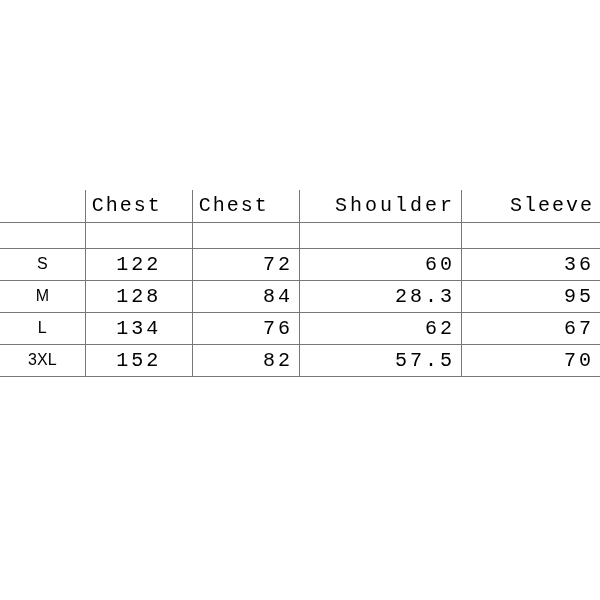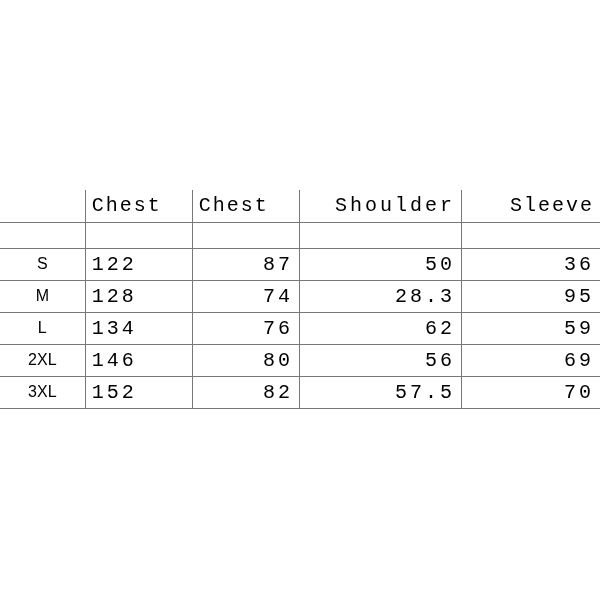--- a/index.html
+++ b/index.html
@@ -27,21 +27,21 @@
       height: 32px;
       padding: 0 6px;
       vertical-align: middle;
       white-space: nowrap;
     }
     tr:first-child td { border-top: none; }
     td:first-child { border-left: none; }
     td:last-child  { border-right: none; }
     .c-size  { width: 105px; text-align: center; font-family: Arial, sans-serif; font-size: 16px; }
     .c-size.hdr { font-family: "Courier New", Courier, monospace; font-size: 20px; text-align: left; }
-    .c-chest { width: 118px; text-align: left; letter-spacing: 3px; }
+    .c-chest { width: 118px; text-align: center; letter-spacing: 3px; }
     .c-len   { width: 118px; text-align: right; letter-spacing: 3px; }
     .c-shldr { width: 124px; text-align: right; letter-spacing: 3px; padding-left: 35px; }
     .c-slv   { width: 124px; text-align: right; letter-spacing: 3px; padding-left: 48px; }
     .hdr { text-align: left; letter-spacing: 2px; }
     .hdr-shldr { letter-spacing: 3px; }
     .empty { height: 26px; }
   </style>
 </head>
 <body>
 
@@ -58,44 +58,37 @@
   <tr>
     <td class="c-size empty"></td>
           <td class="c-chest empty"></td>
           <td class="c-len empty"></td>
           <td class="c-shldr empty"></td>
           <td class="c-slv empty"></td>
   </tr>
   <tr>
     <td class="c-size">S</td>
     <td class="c-chest">122</td>
-    <td class="c-len">87</td>
-    <td class="c-shldr">50</td>
+    <td class="c-len">72</td>
+    <td class="c-shldr">60</td>
     <td class="c-slv">36</td>
   </tr>
   <tr>
     <td class="c-size">M</td>
     <td class="c-chest">128</td>
-    <td class="c-len">74</td>
+    <td class="c-len">84</td>
     <td class="c-shldr">28.3</td>
     <td class="c-slv">95</td>
   </tr>
   <tr>
     <td class="c-size">L</td>
     <td class="c-chest">134</td>
     <td class="c-len">76</td>
     <td class="c-shldr">62</td>
-    <td class="c-slv">59</td>
-  </tr>
-  <tr>
-    <td class="c-size">2XL</td>
-    <td class="c-chest">146</td>
-    <td class="c-len">80</td>
-    <td class="c-shldr">56</td>
-    <td class="c-slv">69</td>
+    <td class="c-slv">67</td>
   </tr>
   <tr>
     <td class="c-size">3XL</td>
     <td class="c-chest">152</td>
     <td class="c-len">82</td>
     <td class="c-shldr">57.5</td>
     <td class="c-slv">70</td>
   </tr>
 </tbody>
     </table>

